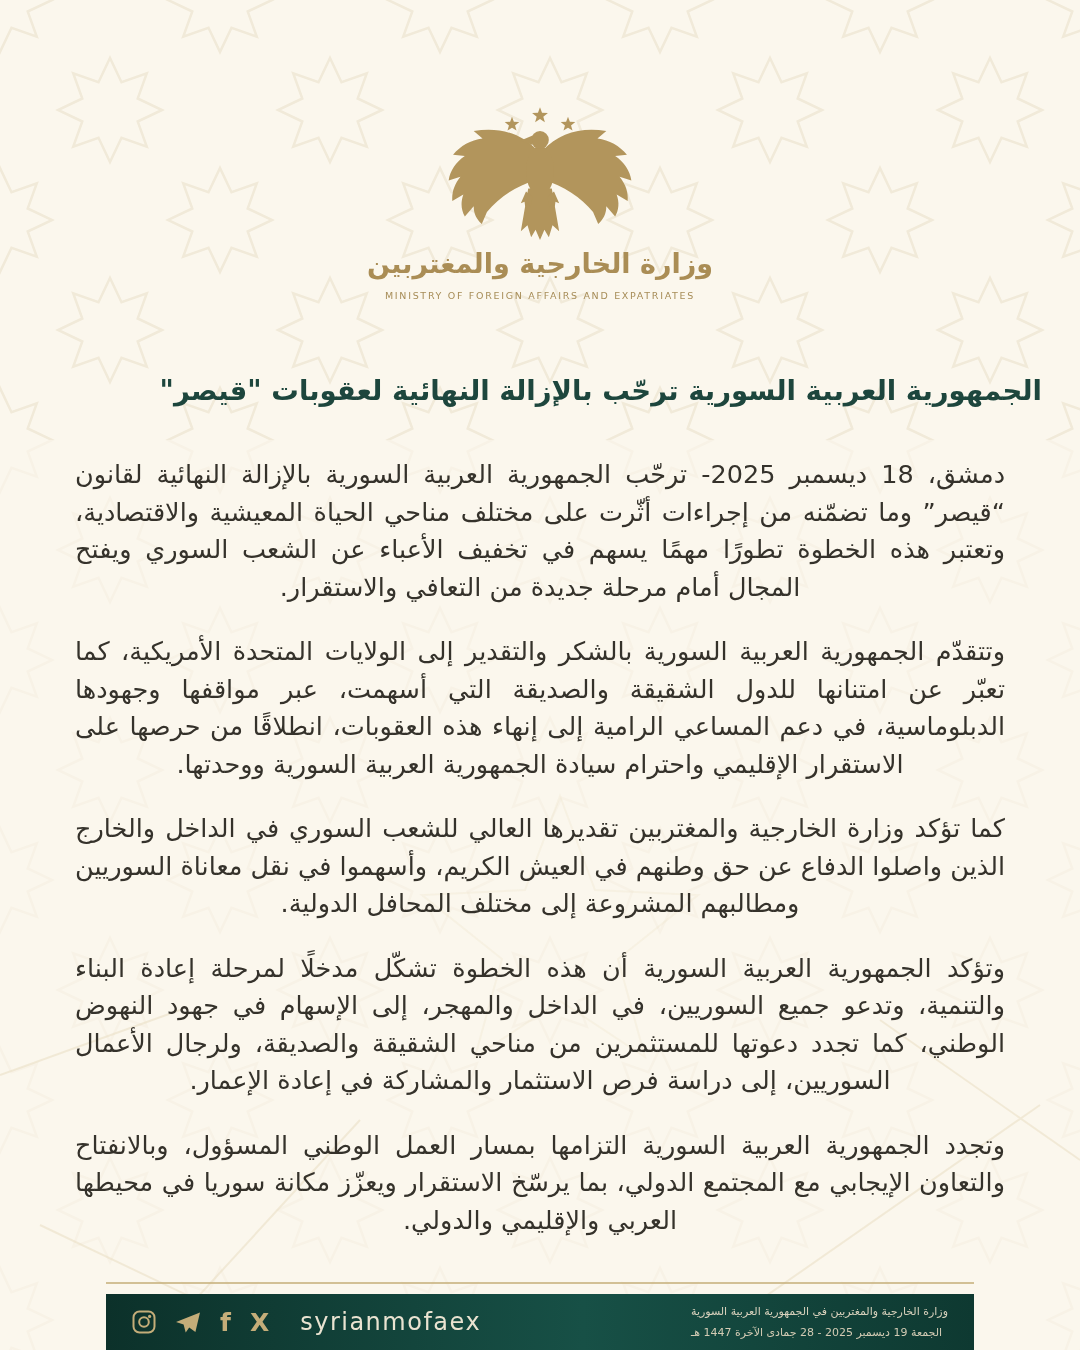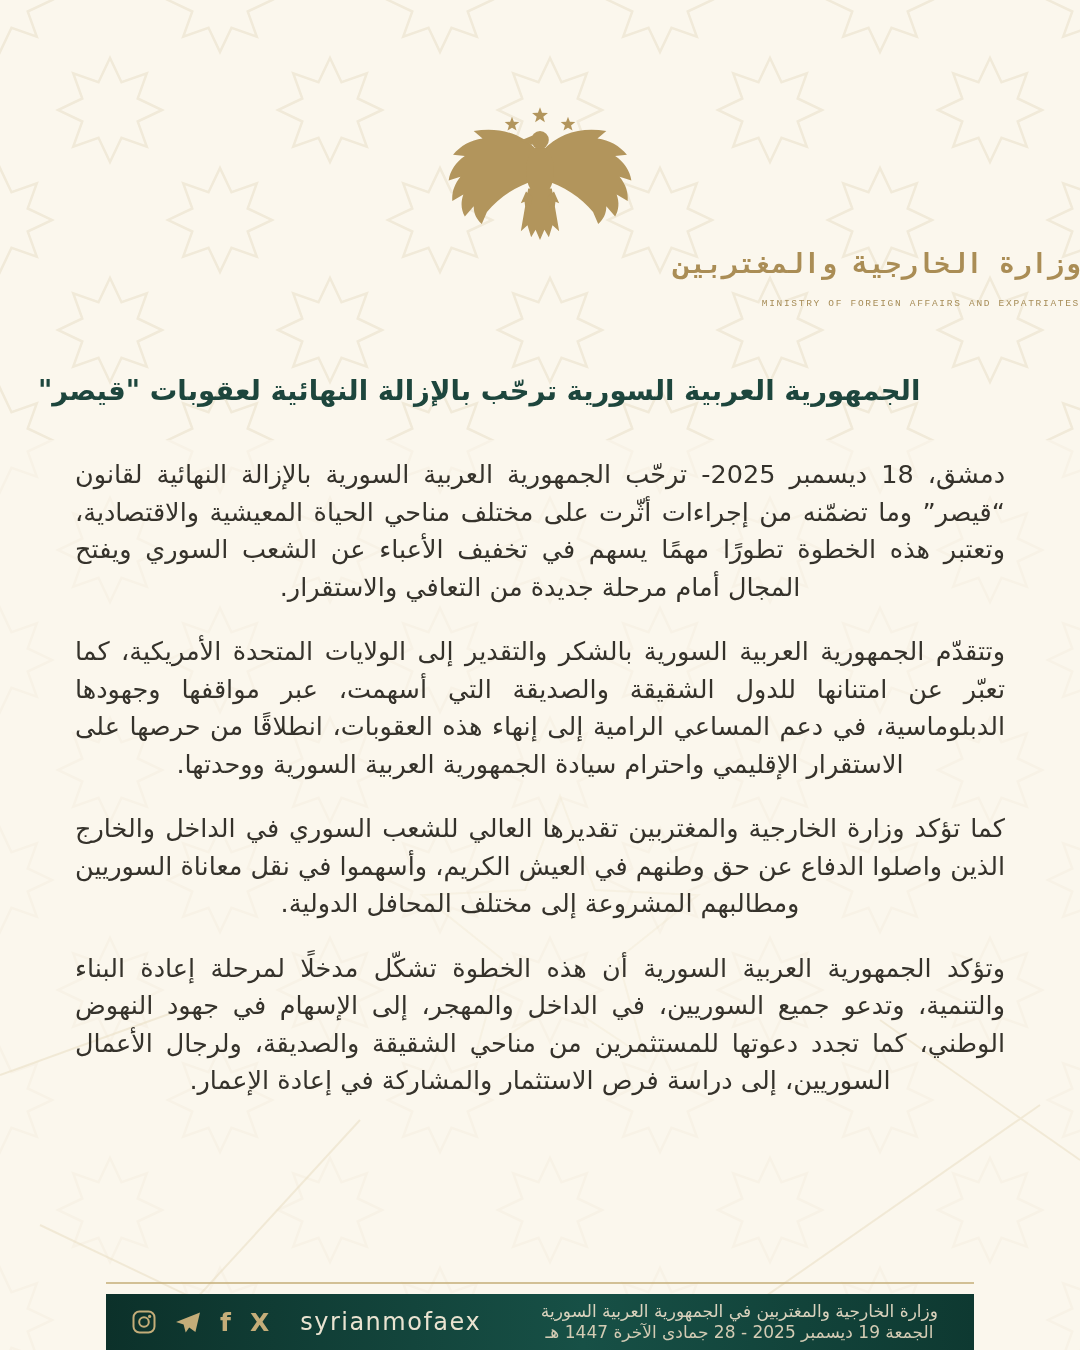--- a/index.html
+++ b/index.html
@@ -4,34 +4,34 @@
 <style>
   html,body{margin:0;padding:0}
   body{
     width:1080px;height:1350px;position:relative;overflow:hidden;
     background:#fbf7ed;
     font-family:"DejaVu Sans",sans-serif;
   }
   .canvas{position:absolute;inset:0;}
   .bgsvg{position:absolute;inset:0;pointer-events:none;}
   
-  .logo{position:absolute;top:106px;left:0;width:100%;text-align:right;font-family:Liberation Mono, monospace;}
+  .logo{position:absolute;top:106px;left:0;width:100%;text-align:center;}
   .eagle{display:block;margin:0 auto;}
   .callig{
     font-size:27px;font-weight:bold;color:#aa8d55;margin-top:2px;
     direction:rtl;
   }
   .ministry-en{
-    font-size:9.5px;letter-spacing:1.7px;color:#a78d58;margin-top:17px;
+    font-size:9.5px;letter-spacing:1.7px;color:#a78d58;margin-top:11px;
     font-weight:normal;
   }
   
   .title{
     position:absolute;top:374px;left:38px;right:38px;margin:0;
-    text-align:left;direction:rtl;white-space:nowrap;
+    text-align:right;direction:rtl;white-space:nowrap;
     font-size:27.5px;font-weight:bold;color:#1d463d;
   }
   
   .bodytext{
     position:absolute;top:456px;left:75px;right:75px;bottom:78px;
     direction:rtl;color:#35322b;font-size:25.5px;line-height:37.5px;
     overflow:hidden;
   }
   .bodytext p{
     margin:0 0 27px 0;
@@ -44,22 +44,22 @@
   }
   .footer{
     position:absolute;left:106px;width:868px;height:56px;bottom:0;
     background:linear-gradient(90deg,#0c312a,#175046 55%,#0e3931);
     display:flex;align-items:center;padding:0 26px;box-sizing:border-box;
   }
   .social{display:flex;align-items:center;gap:19px;}
   .fb,.xmark{font-weight:bold;color:#c4ad79;font-size:25px;line-height:1;cursor:pointer;}
   .handle{color:#eae3d1;font-size:24px;letter-spacing:1.5px;margin-left:12px;cursor:pointer;}
   .footer-right{
-    position:absolute;right:36px;top:50%;transform:translateY(-50%);
-    direction:rtl;text-align:center;color:#d9d2bd;font-size:17px;line-height:21px;
+    position:absolute;right:26px;top:50%;transform:translateY(-50%);
+    direction:rtl;text-align:left;color:#d9d2bd;font-size:11px;line-height:21px;
   }
   .footer-right .l2{color:#d3cbb4;}
 </style>
 </head>
 <body>
 
 <div class="canvas">
 
   <svg class="bgsvg" width="1080" height="1350" viewBox="0 0 1080 1350">
     <defs>
@@ -120,20 +120,21 @@
     <div class="ministry-en">MINISTRY OF FOREIGN AFFAIRS AND EXPATRIATES</div>
   </div>
 
   <h1 class="title">الجمهورية العربية السورية ترحّب بالإزالة النهائية لعقوبات "قيصر"</h1>
 
   <div class="bodytext">
     <p>دمشق، 18 ديسمبر 2025- ترحّب الجمهورية العربية السورية بالإزالة النهائية لقانون “قيصر” وما تضمّنه من إجراءات أثّرت على مختلف مناحي الحياة المعيشية والاقتصادية، وتعتبر هذه الخطوة تطورًا مهمًا يسهم في تخفيف الأعباء عن الشعب السوري ويفتح المجال أمام مرحلة جديدة من التعافي والاستقرار.</p>
     <p>وتتقدّم الجمهورية العربية السورية بالشكر والتقدير إلى الولايات المتحدة الأمريكية، كما تعبّر عن امتنانها للدول الشقيقة والصديقة التي أسهمت، عبر مواقفها وجهودها الدبلوماسية، في دعم المساعي الرامية إلى إنهاء هذه العقوبات، انطلاقًا من حرصها على الاستقرار الإقليمي واحترام سيادة الجمهورية العربية السورية ووحدتها.</p>
     <p>كما تؤكد وزارة الخارجية والمغتربين تقديرها العالي للشعب السوري في الداخل والخارج الذين واصلوا الدفاع عن حق وطنهم في العيش الكريم، وأسهموا في نقل معاناة السوريين ومطالبهم المشروعة إلى مختلف المحافل الدولية.</p>
     <p>وتؤكد الجمهورية العربية السورية أن هذه الخطوة تشكّل مدخلًا لمرحلة إعادة البناء والتنمية، وتدعو جميع السوريين، في الداخل والمهجر، إلى الإسهام في جهود النهوض الوطني، كما تجدد دعوتها للمستثمرين من مناحي الشقيقة والصديقة، ولرجال الأعمال السوريين، إلى دراسة فرص الاستثمار والمشاركة في إعادة الإعمار.</p>
+    <p>وتجدد الجمهورية العربية السورية التزامها بمسار العمل الوطني المسؤول، وبالانفتاح والتعاون الإيجابي مع المجتمع الدولي، بما يرسّخ الاستقرار ويعزّز مكانة سوريا في محيطها العربي والإقليمي والدولي.</p>
   </div>
 
   <div class="gold-rule"></div>
   <div class="footer">
     <div class="social">
       <svg width="24" height="24" viewBox="0 0 24 24">
         <g fill="none" stroke="#c4ad79" stroke-width="2">
           <rect x="1.5" y="1.5" width="21" height="21" rx="6"></rect>
           <circle cx="12" cy="12" r="4.8"></circle>
         </g>

